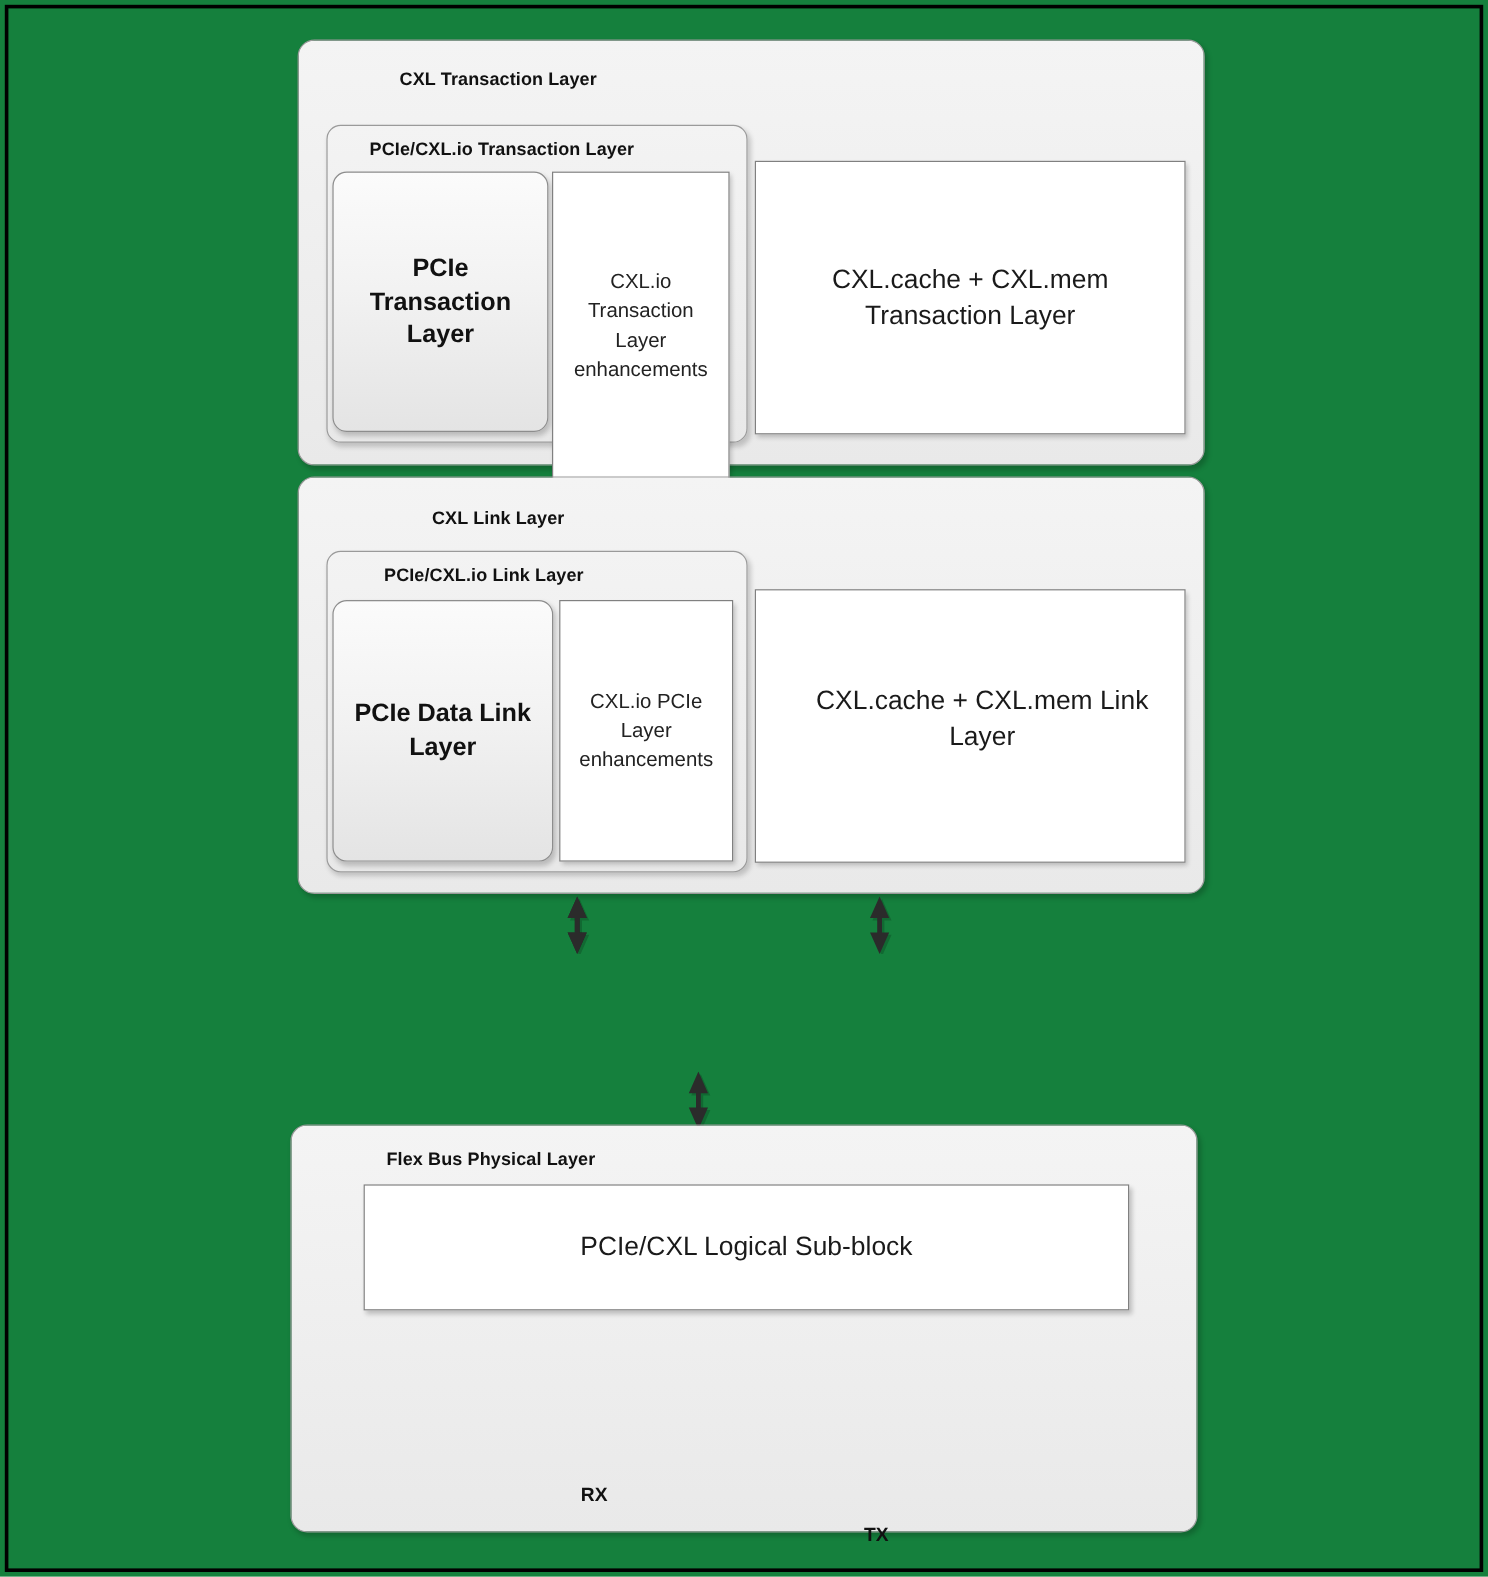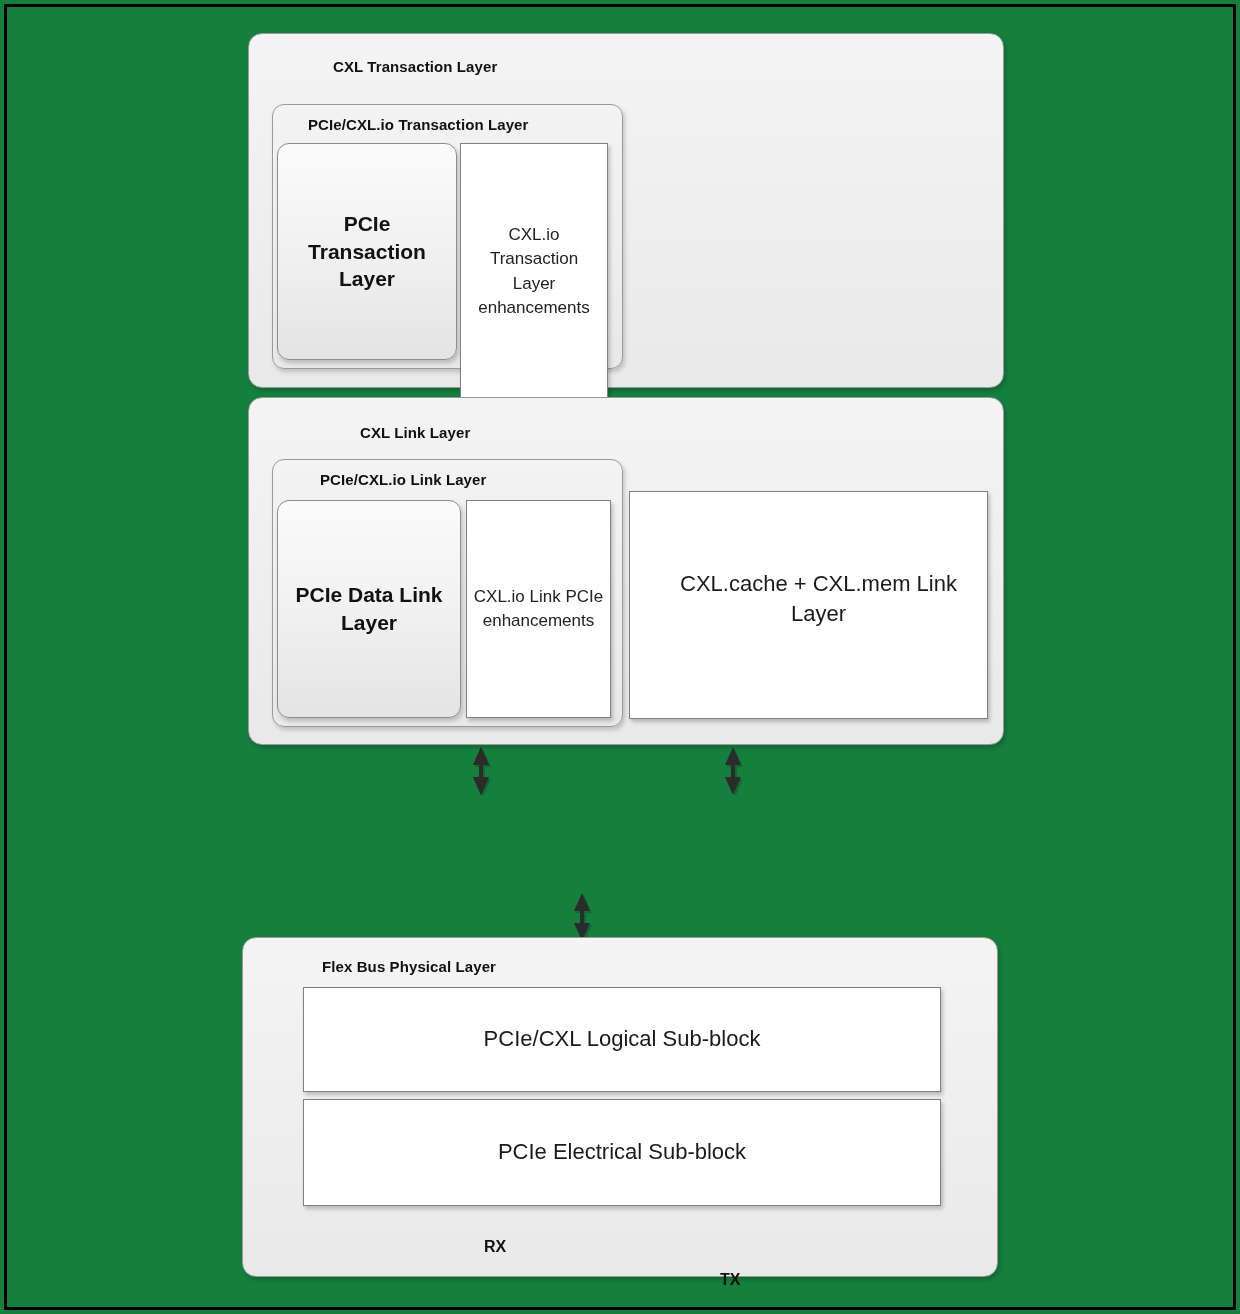--- a/index.html
+++ b/index.html
@@ -161,35 +161,38 @@
   <div class="panel-title" style="left:308px; top:116px;">PCIe/CXL.io Transaction Layer</div>
 
   <div class="roundbox" style="left:277px; top:143px; width:180px; height:217px;">
     <span class="box-label-bold">PCIe Transaction Layer</span>
   </div>
 
   <div class="whitebox" style="left:460px; top:143px; width:148px; height:257px;">
     <span class="box-label">CXL.io Transaction Layer enhancements</span>
   </div>
 
+  <div class="whitebox" style="left:629px; top:134px; width:359px; height:228px;">
+    <span class="box-label-lg">CXL.cache + CXL.mem Transaction Layer</span>
+  </div>
 
   <div class="panel" style="left:248px; top:397px; width:756px; height:348px;">
   </div>
   <div class="panel-title" style="left:360px; top:424px;">CXL Link Layer</div>
 
   <div class="subpanel" style="left:272px; top:459px; width:351px; height:268px;">
   </div>
   <div class="panel-title" style="left:320px; top:471px;">PCIe/CXL.io Link Layer</div>
 
   <div class="roundbox" style="left:277px; top:500px; width:184px; height:218px;">
     <span class="box-label-bold">PCIe Data Link Layer</span>
   </div>
 
   <div class="whitebox" style="left:466px; top:500px; width:145px; height:218px;">
-    <span class="box-label">CXL.io Link PCIe enhancements</span>
+    <span class="box-label">CXL.io PCIe Layer enhancements</span>
   </div>
 
   <div class="whitebox" style="left:629px; top:491px; width:359px; height:228px;">
     <span class="box-label-lg" style="position:relative; top:-6px;margin-left:20px;">CXL.cache + CXL.mem Link Layer</span>
   </div>
 
   <div class="arrow" style="left:469px; top:747px;">
     <svg width="24" height="48" viewBox="0 0 24 48">
       <g fill="#2b2b2b">
         <polygon points="12,0 20,18 14,18 14,30 20,30 12,48 4,30 10,30 10,18 4,18"></polygon>
@@ -227,20 +230,17 @@
   </div>
 
   <div class="panel" style="left:242px; top:937px; width:756px; height:340px;">
   </div>
   <div class="panel-title" style="left:322px; top:958px;">Flex Bus Physical Layer</div>
 
   <div class="whitebox" style="left:303px; top:987px; width:638px; height:105px;">
     <span class="box-label-lg">PCIe/CXL Logical Sub-block</span>
   </div>
 
-  <div class="whitebox" style="left:303px; top:1099px; width:638px; height:107px;">
-    <span class="box-label-lg">PCIe Electrical Sub-block</span>
-  </div>
 
   <div class="rxtx" style="left:484px; top:1238px;">RX</div>
   <div class="rxtx" style="left:720px; top:1238px;margin-top:33px;">TX</div>
 
 </div>
 
 </body></html>

